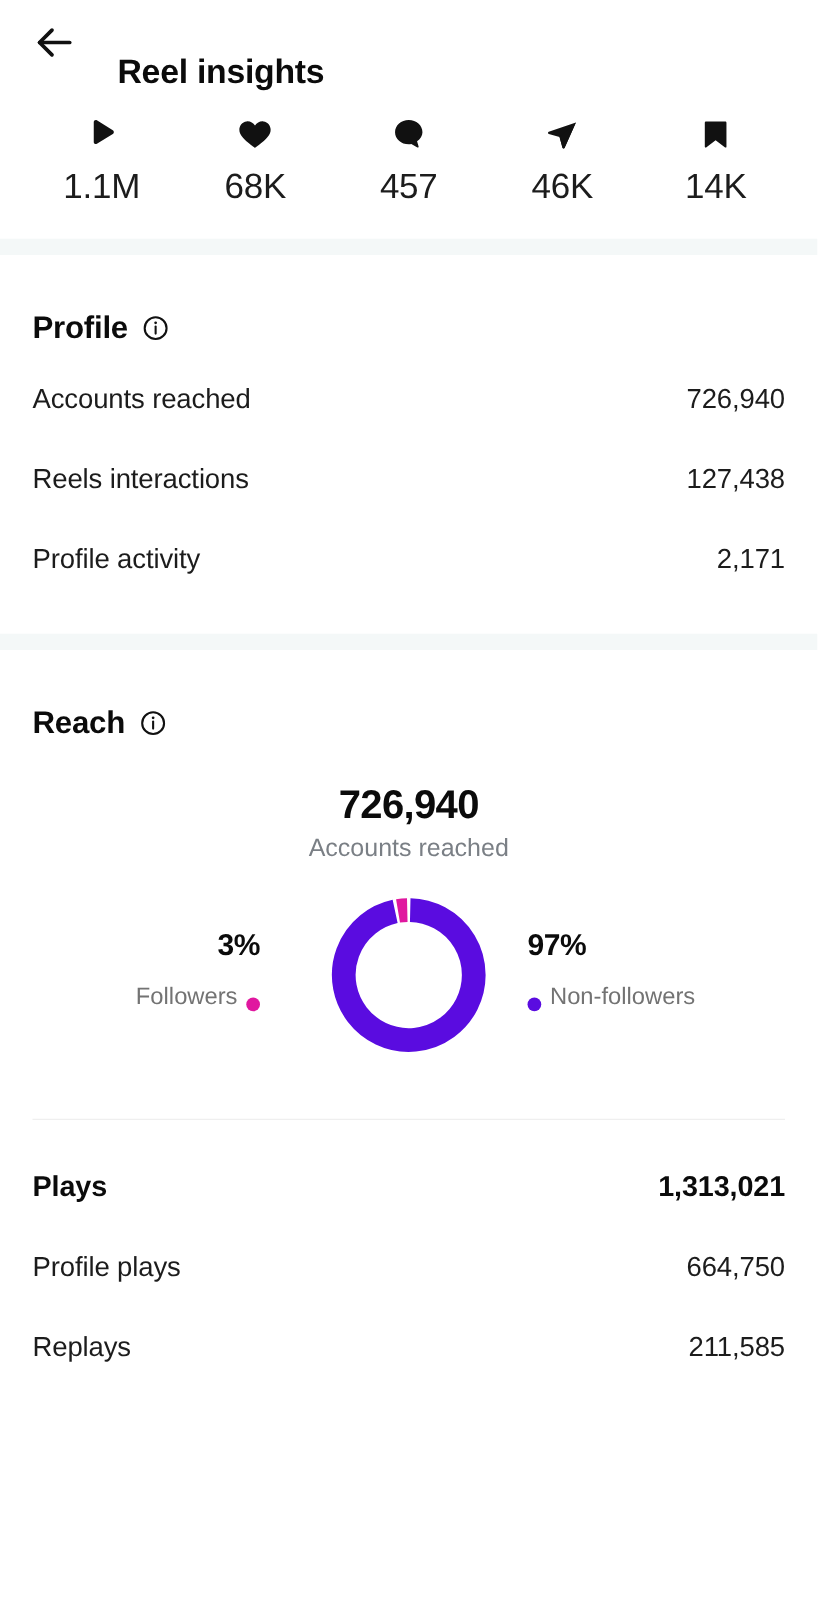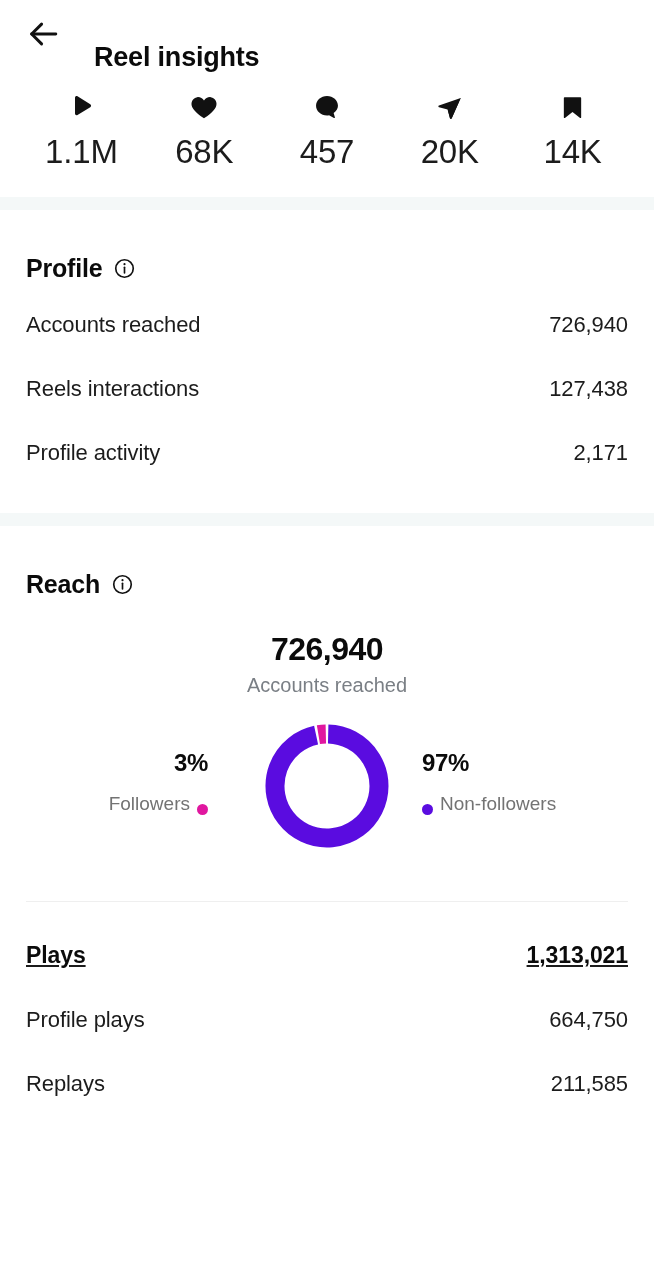--- a/index.html
+++ b/index.html
@@ -44,21 +44,21 @@
     display: flex;
     flex-direction: column;
     align-items: center;
     gap: 9px;
   }
   .stat-icon {
     height: 34px;
     display: flex; align-items: center; justify-content: center;
   }
   .stat-value {
-    font-size: 33px;
+    font-size: 28px;
     color: #1c1c1c;
     letter-spacing: -0.2px;
   }
 
   
   .band {
     height: 13px;
     background: #f4f8f8;
     width: 100%;
   }
@@ -197,21 +197,21 @@
     <div class="stat-value">457</div>
   </div>
 
   <div class="stat">
     <div class="stat-icon">
       <svg width="29" height="29" viewBox="0 0 24 24" fill="#111111">
         <path d="M21.3 4.1 3.3 10.3c-.7.25-.65 1.25.05 1.45l7.1 1.95 1.95 7.1c.2.7 1.2.75 1.45.05L21.3 4.1z"></path>
         <path d="M21.3 4.1 10.45 13.7l1.95 7.1c.2.7 1.2.75 1.45.05L21.3 4.1z" fill="#111111"></path>
       </svg>
     </div>
-    <div class="stat-value">20K</div>
+    <div class="stat-value">46K</div>
   </div>
 
   <div class="stat">
     <div class="stat-icon">
       <svg width="27" height="27" viewBox="0 0 24 24" fill="#111111">
         <path d="M5.2 2.8h13.6c.5 0 .9.4.9.9v17.1c0 .5-.55.8-.95.5L12 16.1l-6.75 5.2c-.4.3-.95 0-.95-.5V3.7c0-.5.4-.9.9-.9z"></path>
       </svg>
     </div>
     <div class="stat-value">14K</div>
   </div>
@@ -289,21 +289,21 @@
         </span>
       </div>
 
     </div>
   </div>
 </div>
 
 <div class="hairline" style="margin-top:40px;"></div>
 
 <div class="section plays-section">
-  <div class="metric-row bold" style="padding-top:36px;text-decoration:underline;">
+  <div class="metric-row bold" style="padding-top:36px;">
     <span class="metric-label">Plays</span>
     <span class="metric-value">1,313,021</span>
   </div>
   <div class="metric-row">
     <span class="metric-label">Profile plays</span>
     <span class="metric-value">664,750</span>
   </div>
   <div class="metric-row">
     <span class="metric-label">Replays</span>
     <span class="metric-value">211,585</span>

